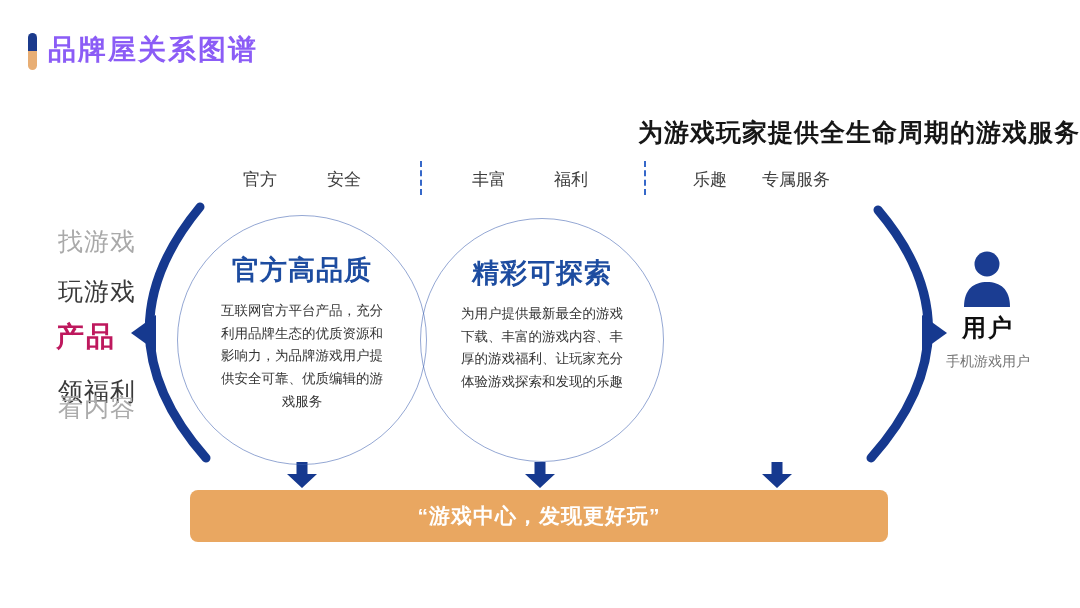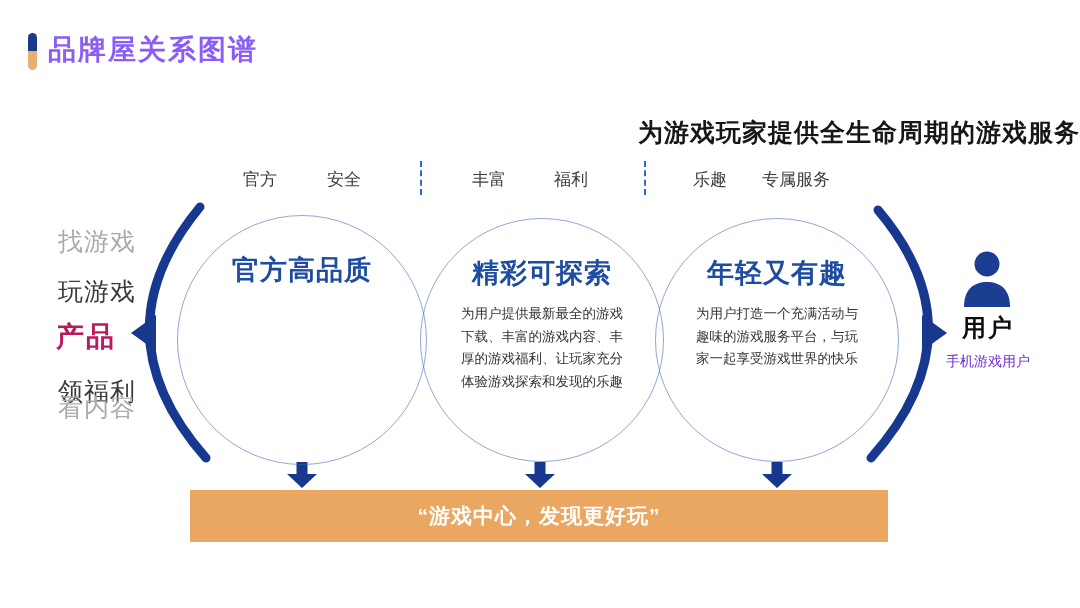--- a/index.html
+++ b/index.html
@@ -36,24 +36,24 @@
   .circle{position:absolute;border:1px solid rgba(61,95,174,.55);border-radius:50%;
     background:transparent;box-sizing:border-box;text-align:center;}
   .c1{left:177px;top:215px;width:250px;height:250px;}
   .c2{left:420px;top:218px;width:244px;height:244px;}
   .c3{left:655px;top:218px;width:244px;height:244px;}
   .circle-title{margin-top:36px;font-size:27px;font-weight:bold;color:#1D4CA0;letter-spacing:1px;}
   .circle-body{width:172px;margin:12px auto 0;font-size:13.5px;line-height:1.68;color:#333;text-align:center;}
   
   .user-label{position:absolute;left:940px;top:312px;width:96px;text-align:center;
     font-size:24px;font-weight:bold;color:#0e0e0e;letter-spacing:2px;}
-  .user-sub{position:absolute;left:933px;top:353px;width:110px;text-align:center;font-size:14px;color:#6d28d9;}
+  .user-sub{position:absolute;left:933px;top:353px;width:110px;text-align:center;font-size:14px;color:#737373;}
   .user-icon-wrap{position:absolute;left:960px;top:251px;width:54px;height:58px;}
   
-  .banner{position:absolute;left:190px;top:490px;width:698px;height:52px;border-radius:0;
+  .banner{position:absolute;left:190px;top:490px;width:698px;height:52px;border-radius:8px;
     background:#E9A761;display:flex;align-items:center;justify-content:center;
     color:#fff;font-size:21px;font-weight:bold;letter-spacing:1px;}
   
   .decor{position:absolute;left:0;top:0;width:1080px;height:608px;pointer-events:none;}
 </style>
 </head>
 <body>
 
 <div class="stage">
 
@@ -86,28 +86,25 @@
       <path d="M878,210 Q982,333 871,458" fill="none" stroke="#16398F" stroke-width="9" stroke-linecap="round"></path>
       <polygon points="922,315 922,351 947,333" fill="#16398F"></polygon>
     </g>
     <polygon points="296.5,462 307.5,462 307.5,474 317,474 302,488 287,474 296.5,474" fill="#16398F"></polygon>
     <polygon points="534.5,462 545.5,462 545.5,474 555,474 540,488 525,474 534.5,474" fill="#16398F"></polygon>
     <polygon points="771.5,462 782.5,462 782.5,474 792,474 777,488 762,474 771.5,474" fill="#16398F"></polygon>
   </svg>
 
   <div class="circle c1">
     <div class="circle-title">官方高品质</div>
+    <div class="circle-body">互联网官方平台产品，充分利用品牌生态的优质资源和影响力，为品牌游戏用户提供安全可靠、优质编辑的游戏服务</div>
   </div>
   <div class="circle c2">
     <div class="circle-title">精彩可探索</div>
     <div class="circle-body">为用户提供最新最全的游戏下载、丰富的游戏内容、丰厚的游戏福利、让玩家充分体验游戏探索和发现的乐趣</div>
-  </div>
-  <div class="circle c3">
-    <div class="circle-title">年轻又有趣</div>
-    <div class="circle-body">为用户打造一个充满活动与趣味的游戏服务平台，与玩家一起享受游戏世界的快乐</div>
   </div>
 
   <div class="user-icon-wrap">
     <svg viewBox="0 0 54 58" width="54" height="58" xmlns="http://www.w3.org/2000/svg">
       <circle cx="27" cy="13" r="12.5" fill="#1B3D92"></circle>
       <path d="M4,56 C4,38 14,31 27,31 C40,31 50,38 50,56 Z" fill="#1B3D92"></path>
     </svg>
   </div>
   <div class="user-label">用户</div>
   <div class="user-sub">手机游戏用户</div>

